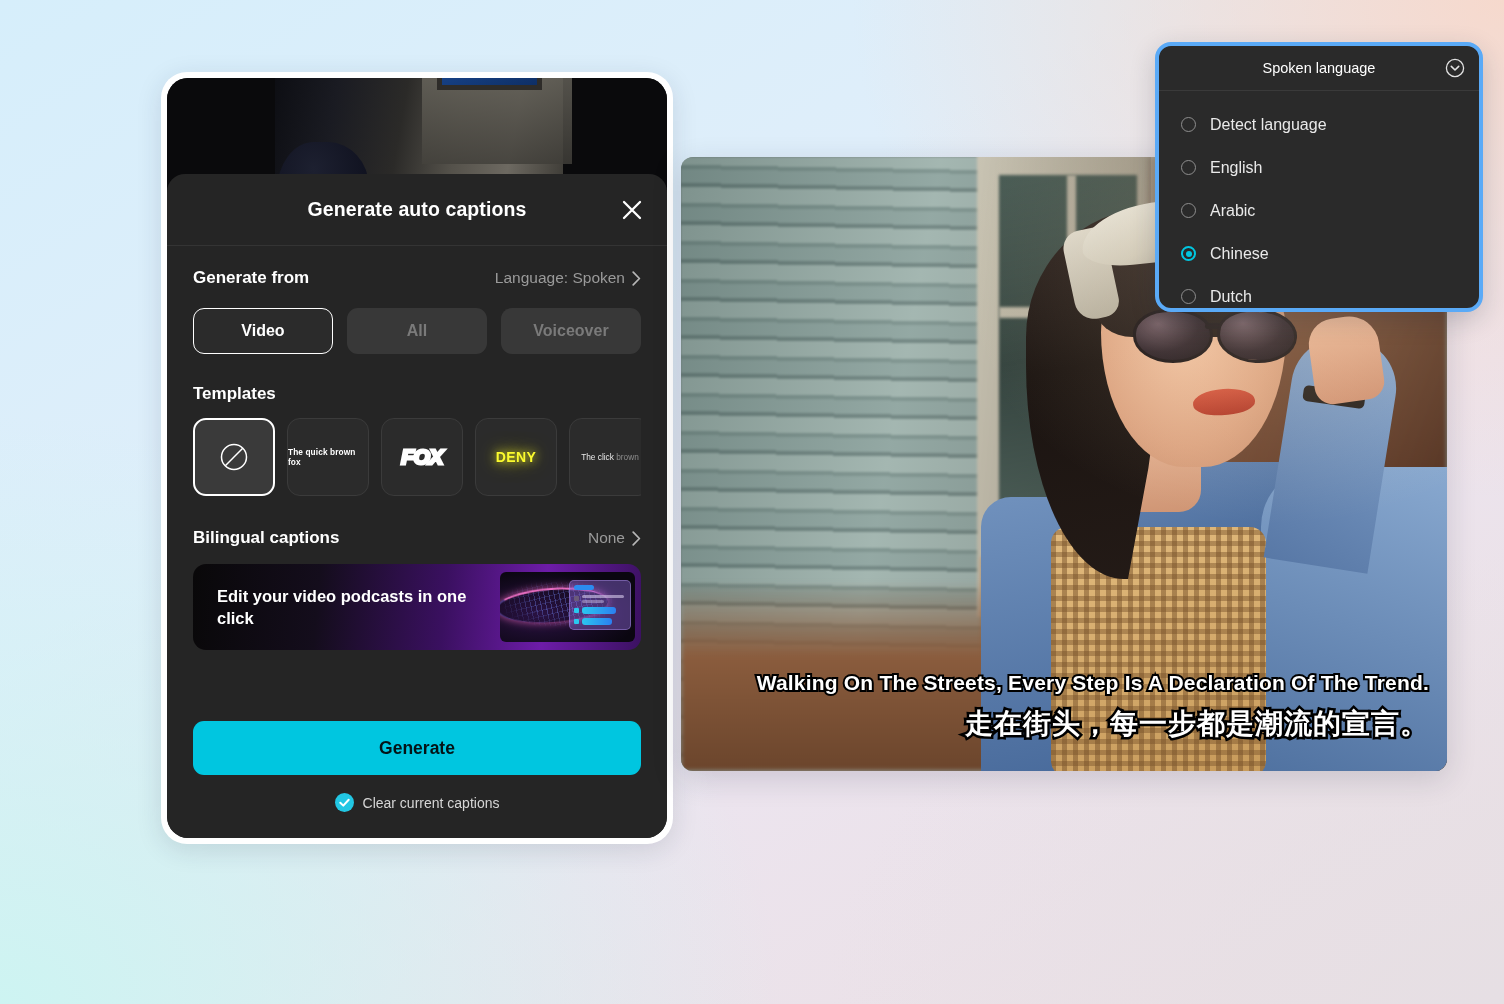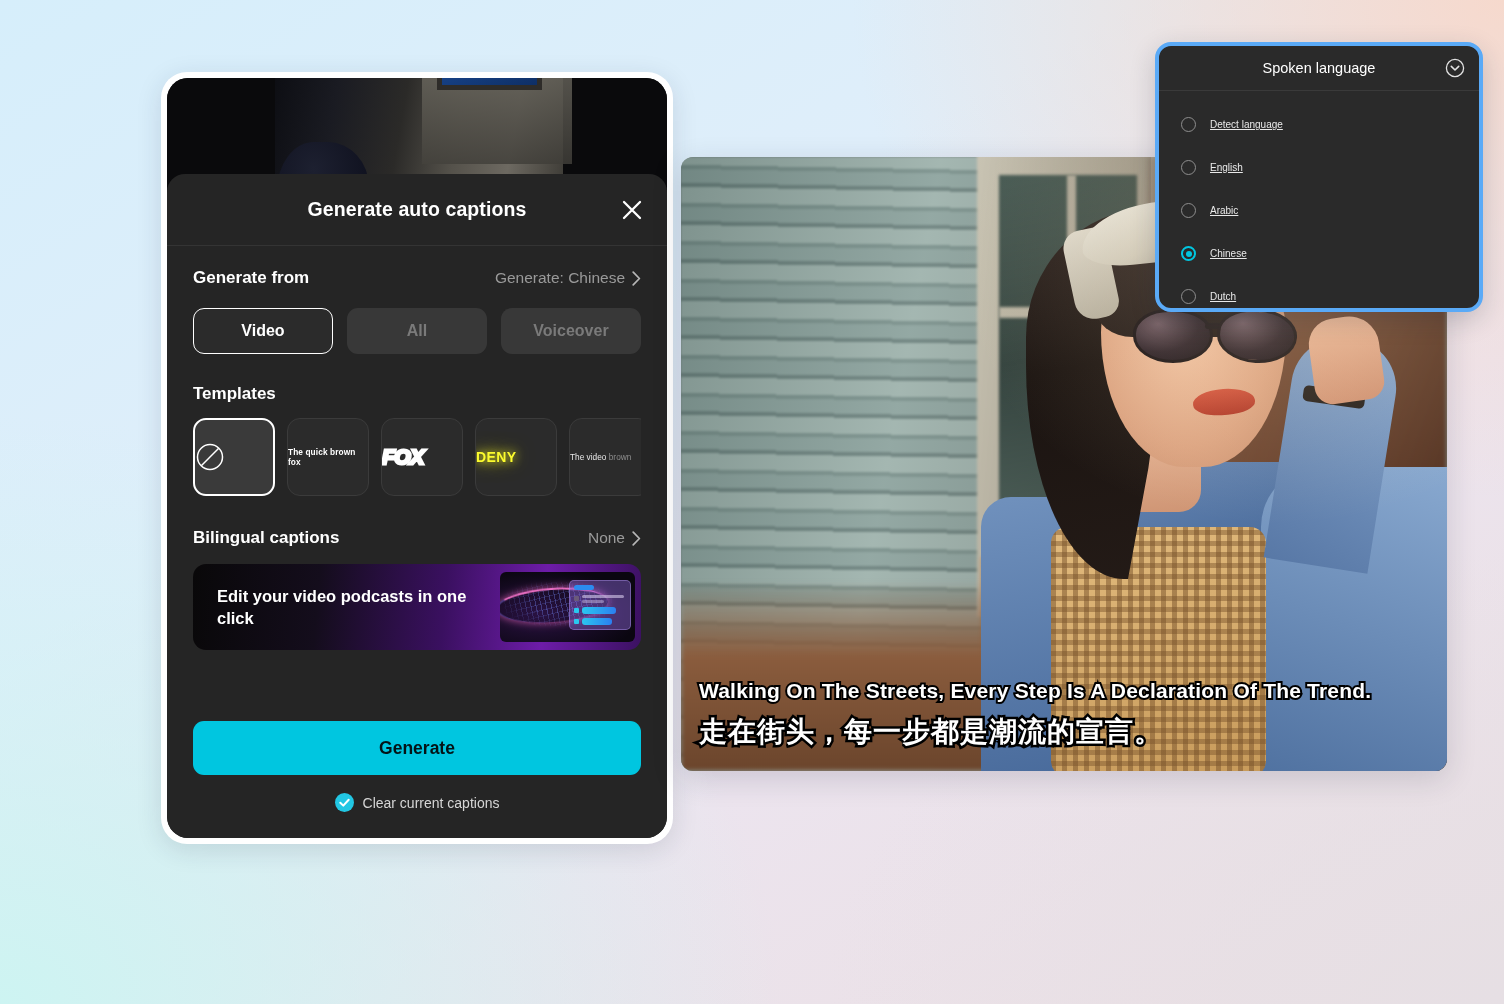--- a/index.html
+++ b/index.html
@@ -123,21 +123,21 @@
 
   #templates-title { margin-top: 30px; color:#fff; font-size:17px; font-weight:700; }
 
   #templates-row {
     margin-top: 14px; display:flex; gap: 12px; overflow:hidden;
   }
   .tpl {
     flex: 0 0 auto;
     width: 82px; height: 78px; border-radius: 13px;
     background:#2b2b2b; border:1px solid #3b3b3b;
-    display:flex; align-items:center; justify-content:flex-start;
+    display:flex; align-items:center; justify-content:center;
     cursor:pointer; overflow:hidden; position:relative;
   }
   .tpl.selected { background:#3a3a3a; border:2px solid #ffffff; }
   .tpl-plain { color:#fff; font-size:8.3px; font-weight:700; letter-spacing:.1px; }
   .tpl-fox {
     color:#ffffff; font-size:21px; font-weight:900; font-style:italic;
     -webkit-text-stroke: 3px #ffffff; paint-order: stroke fill;
     letter-spacing:-.5px;
   }
   .tpl-deny {
@@ -376,22 +376,22 @@
     background: linear-gradient(175deg,#d4543c,#ad3525); border-radius: 50% 50% 45% 45%;
     transform: rotate(-4deg);
   }
   #photo .glow {
     position:absolute; inset:0;
     background: radial-gradient(ellipse 60% 60% at 78% 18%, rgba(255,225,180,.22), transparent 70%);
     pointer-events:none;
   }
 
   #captions {
-    position:absolute; left: 0; right: 0; bottom: 20px;
-    text-align:left; padding: 0 18px;
+    position:absolute; left: 0; right: 0; bottom: 28px;
+    text-align:right; padding: 0 18px;
   }
   #caption-en {
     color:#fff; font-size:21px; font-weight:800; letter-spacing:.2px;
     -webkit-text-stroke: 4px #000; paint-order: stroke fill;
     margin-bottom: 10px;
   }
   #caption-zh {
     color:#fff; font-size:28px; font-weight:700; letter-spacing:1px;
     -webkit-text-stroke: 5px #000; paint-order: stroke fill;
   }
@@ -423,21 +423,21 @@
   }
   .radio {
     width: 15px; height: 15px; border-radius: 50%;
     border: 1.6px solid #8e8e8e; flex: 0 0 auto;
     display:flex; align-items:center; justify-content:center;
   }
   .lang-item.selected .radio { border-color:#00c6e0; border-width: 2px; }
   .lang-item.selected .radio::after {
     content:''; width: 6px; height: 6px; border-radius:50%; background:#00c6e0;
   }
-  .lang-label { color:#e9e9e9; font-size:10px;text-decoration:underline; }
+  .lang-label { color:#e9e9e9; font-size:16px; }
 </style>
 </head>
 <body>
 
 <div id="left-card">
   <div id="left-inner">
 
     <div id="preview-strip">
       <div class="vid"></div>
       <div class="wallA"></div>
@@ -457,21 +457,21 @@
             <path d="M3 3 L19 19 M19 3 L3 19" stroke="#ffffff" stroke-width="2.3" stroke-linecap="round"></path>
           </svg>
         </div>
       </div>
 
       <div id="dialog-body">
 
         <div class="section-row" id="generate-from-row">
           <div class="section-title">Generate from</div>
           <div class="section-value">
-            <span>Generate: Chinese</span>
+            <span>Language: Spoken</span>
             <svg class="chev" width="9" height="15" viewBox="0 0 9 15">
               <path d="M1.2 1.2 L7.4 7.5 L1.2 13.8" fill="none" stroke="#b6b6b6" stroke-width="1.7" stroke-linecap="round" stroke-linejoin="round"></path>
             </svg>
           </div>
         </div>
 
         <div id="source-tabs">
           <div class="src-tab active">Video</div>
           <div class="src-tab inactive">All</div>
           <div class="src-tab inactive">Voiceover</div>
@@ -489,21 +489,21 @@
           <div class="tpl">
             <span class="tpl-plain">The quick brown fox</span>
           </div>
           <div class="tpl">
             <span class="tpl-fox">FOX</span>
           </div>
           <div class="tpl">
             <span class="tpl-deny">DENY</span>
           </div>
           <div class="tpl">
-            <span class="tpl-mixed"><span class="w1">The video </span><span class="w2">brown</span></span>
+            <span class="tpl-mixed"><span class="w1">The click </span><span class="w2">brown</span></span>
           </div>
 
         </div>
 
         <div class="section-row" id="bilingual-row">
           <div class="section-title">Bilingual captions</div>
           <div class="section-value">
             <span>None</span>
             <svg class="chev" width="9" height="15" viewBox="0 0 9 15">
               <path d="M1.2 1.2 L7.4 7.5 L1.2 13.8" fill="none" stroke="#b6b6b6" stroke-width="1.7" stroke-linecap="round" stroke-linejoin="round"></path>

